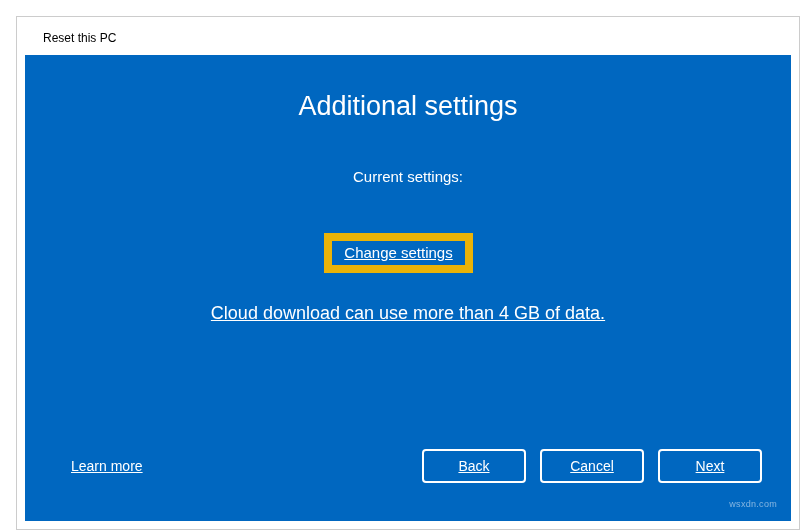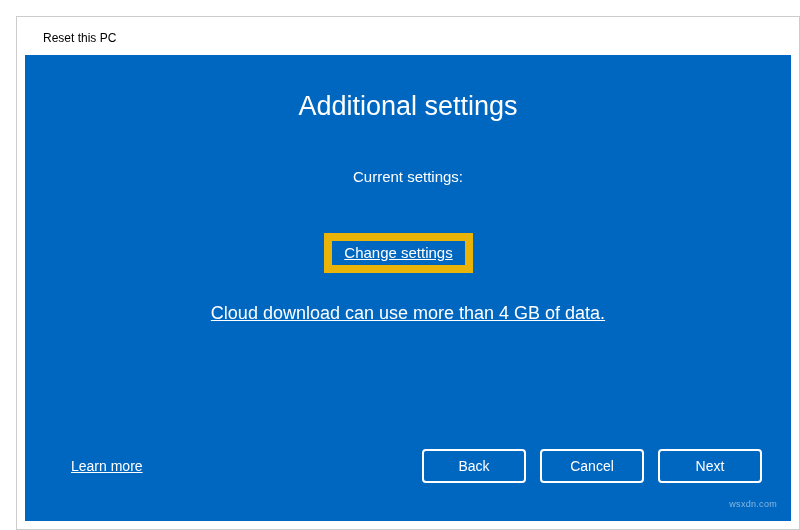--- a/index.html
+++ b/index.html
@@ -91,20 +91,21 @@
     }
     .learn-link {
       color: #fff;
       text-decoration: underline;
       font-size: 14px;
       cursor: pointer;
     }
     .buttons {
       display: flex;
       gap: 14px;
+      text-decoration: underline;
     }
     .btn {
       width: 104px;
       height: 34px;
       background: transparent;
       border: 2px solid #fff;
       border-radius: 4px;
       color: #fff;
       font-size: 14px;
       font-family: inherit;

